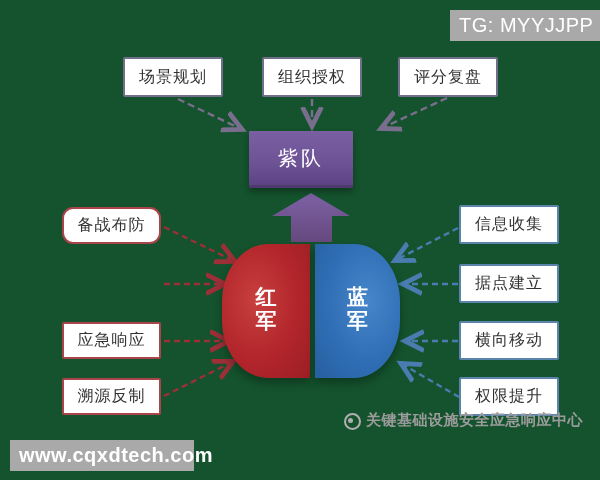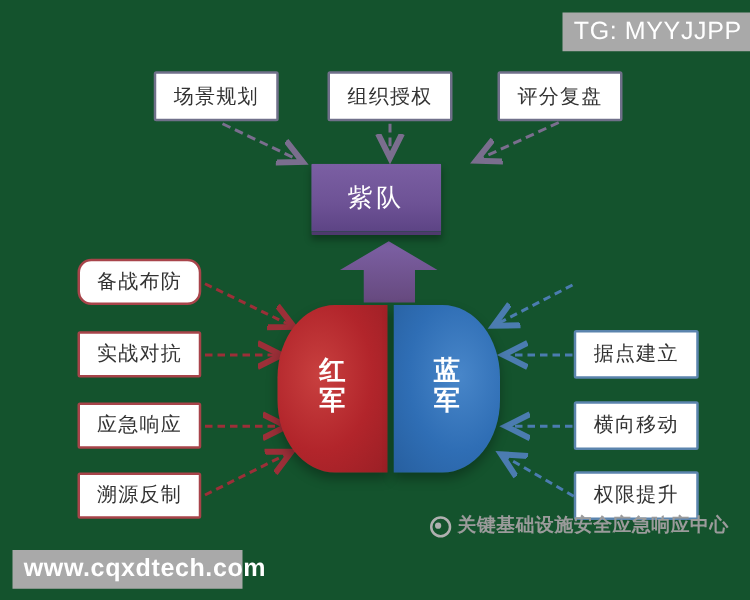--- a/index.html
+++ b/index.html
@@ -132,30 +132,30 @@
   <div class="abs half half-red">
     <span class="vlabel">红军</span>
   </div>
   <div class="abs half half-blue">
     <span class="vlabel">蓝军</span>
   </div>
 
   <div class="abs node red" style="left:62px;top:207px;border-radius:11px;">
     <span>备战布防</span>
   </div>
-  <div class="abs node red" style="left:62px;top:265px;">
-    <span>实战对抗</span>
-  </div>
   <div class="abs node red" style="left:62px;top:322px;">
     <span>应急响应</span>
   </div>
   <div class="abs node red" style="left:62px;top:378px;">
     <span>溯源反制</span>
   </div>
 
+  <div class="abs node blue" style="left:459px;top:205px;">
+    <span>信息收集</span>
+  </div>
   <div class="abs node blue" style="left:459px;top:264px;">
     <span>据点建立</span>
   </div>
   <div class="abs node blue" style="left:459px;top:321px;">
     <span>横向移动</span>
   </div>
   <div class="abs node blue" style="left:459px;top:377px;">
     <span>权限提升</span>
   </div>
 

